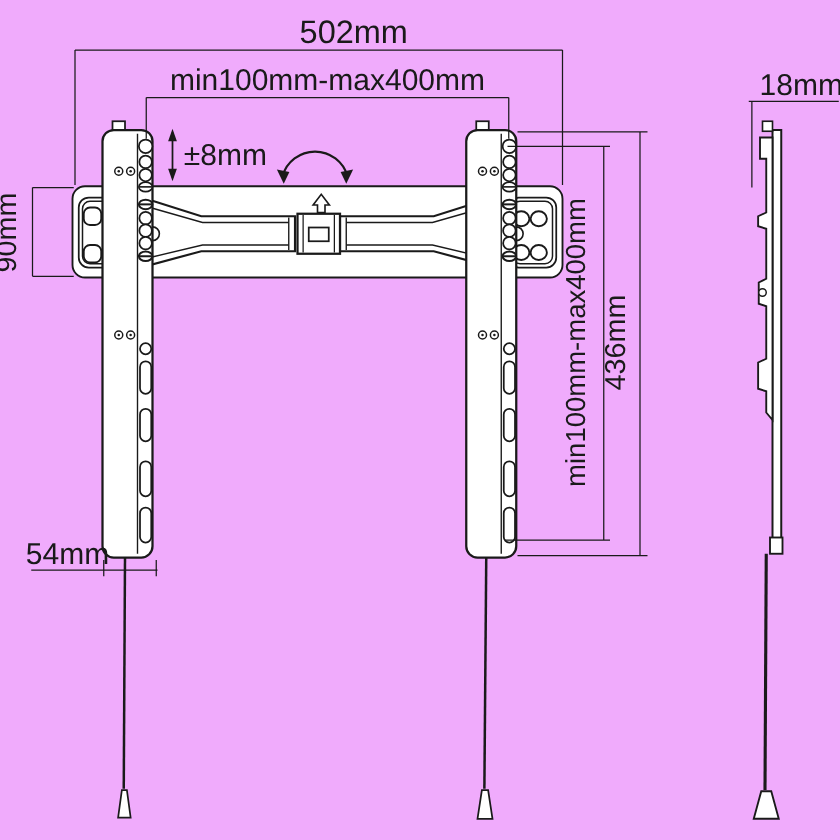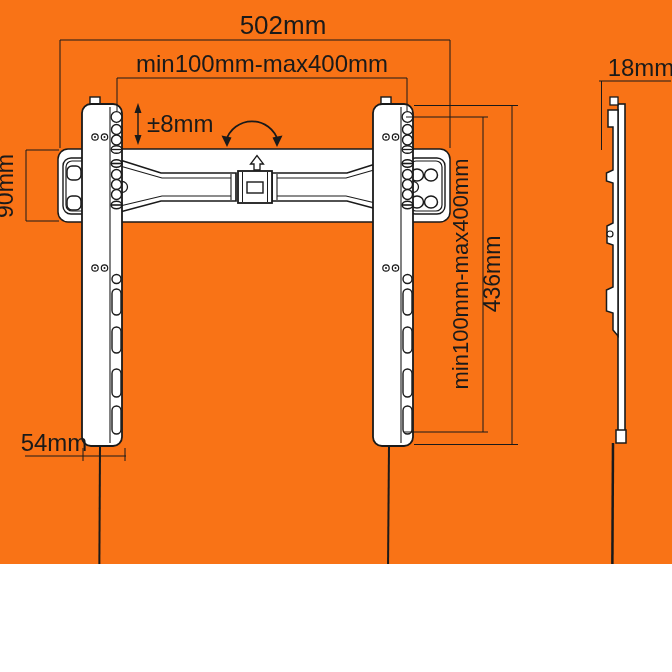--- a/index.html
+++ b/index.html
@@ -1,16 +1,16 @@
 <!DOCTYPE html>
 <html><head>
 <meta charset="utf-8">
 <style>
   html,body{margin:0;padding:0;background:#ffffff;}
-  .stage{width:672px;height:564px;position:relative;background:#f97316;overflow:hidden;}
+  .stage{width:672px;height:672px;position:relative;background:#f0abfc;overflow:hidden;}
   svg{display:block;}
   text{font-family:"Liberation Sans", sans-serif;fill:#1a1a1a;}
   .dim{font-size:24px;}
   .dim-big{font-size:26px;}
   .dim-rot{font-size:22px;}
   .dim-mid{font-size:23px;}
   .ln{stroke:#1a1a1a;fill:none;}
 </style>
 </head>
 <body>

